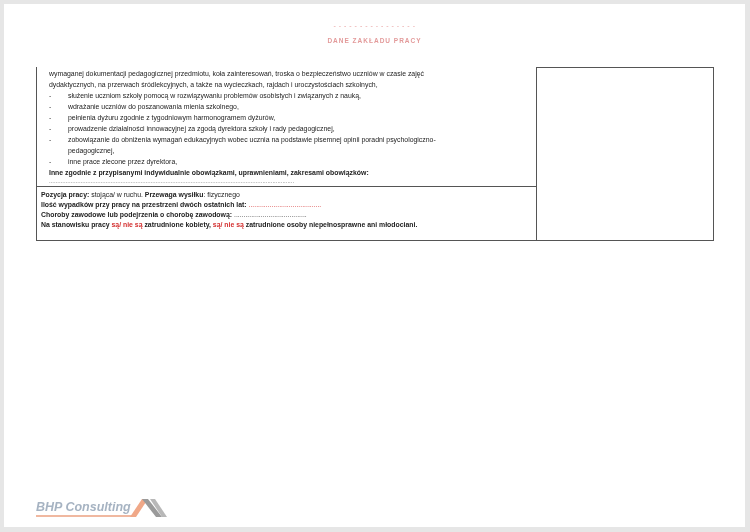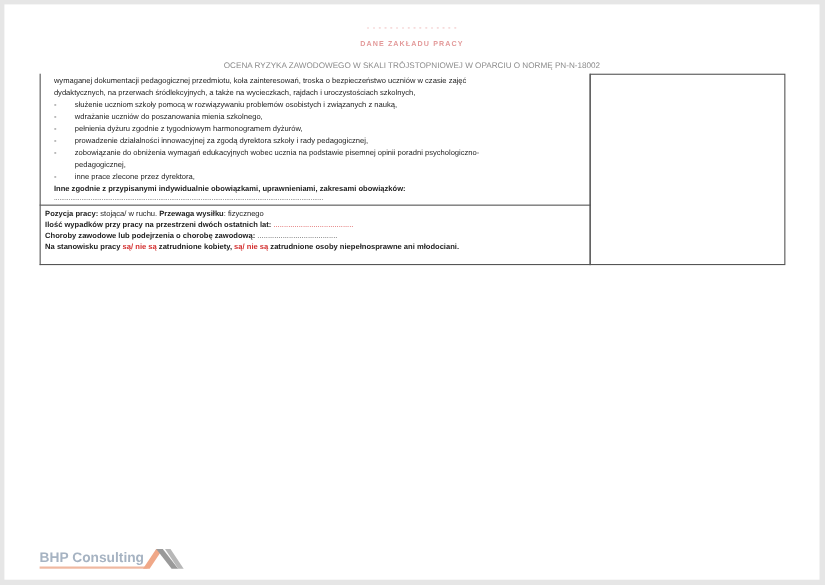--- a/index.html
+++ b/index.html
@@ -78,21 +78,21 @@
       position: absolute;
       left: -19px;
     }
     .b { font-weight: bold; }
     .red { color: #d32f2f; font-weight: bold; }
     .dots { color: #444; letter-spacing: 0; }
     .dots.redd { color: #d32f2f; }
     .logo {
       position: absolute;
       left: 32px; top: 493px;
-      width: 140px; height: 24px;
+      width: 140px; height: 24px; font-style: italic;
     }
     .logo-text {
       position: absolute;
       left: 0; top: 3px;
       color: #a6b3c2;
       font-size: 12.5px;
       font-weight: bold;
     }
     .logo-underline {
       position: absolute;
@@ -100,21 +100,20 @@
       width: 98px; height: 1.5px;
       background: #f0b8a0;
     }
   </style>
 </head>
 <body>
 
 <div class="page">
   <div class="dashes">- - - - - - - - - - - - - - - -</div>
   <div class="company">DANE ZAKŁADU PRACY</div>
-  <div class="doc-title">OCENA RYZYKA ZAWODOWEGO W SKALI TRÓJSTOPNIOWEJ W OPARCIU O NORMĘ PN-N-18002</div>
 
   <div class="tbl">
     <div class="cell-left-top">
       <div class="ln" style="left:12px; top:2px;">wymaganej dokumentacji pedagogicznej przedmiotu, koła zainteresowań, troska o bezpieczeństwo uczniów w czasie zajęć</div>
       <div class="ln" style="left:12px; top:13px;">dydaktycznych, na przerwach śródlekcyjnych, a także na wycieczkach, rajdach i uroczystościach szkolnych,</div>
       <div class="ln dash" style="left:31px; top:24px;">służenie uczniom szkoły pomocą w rozwiązywaniu problemów osobistych i związanych z nauką,</div>
       <div class="ln dash" style="left:31px; top:35px;">wdrażanie uczniów do poszanowania mienia szkolnego,</div>
       <div class="ln dash" style="left:31px; top:46px;">pełnienia dyżuru zgodnie z tygodniowym harmonogramem dyżurów,</div>
       <div class="ln dash" style="left:31px; top:57px;">prowadzenie działalności innowacyjnej za zgodą dyrektora szkoły i rady pedagogicznej,</div>
       <div class="ln dash" style="left:31px; top:68px;">zobowiązanie do obniżenia wymagań edukacyjnych wobec ucznia na podstawie pisemnej opinii poradni psychologiczno-</div>

